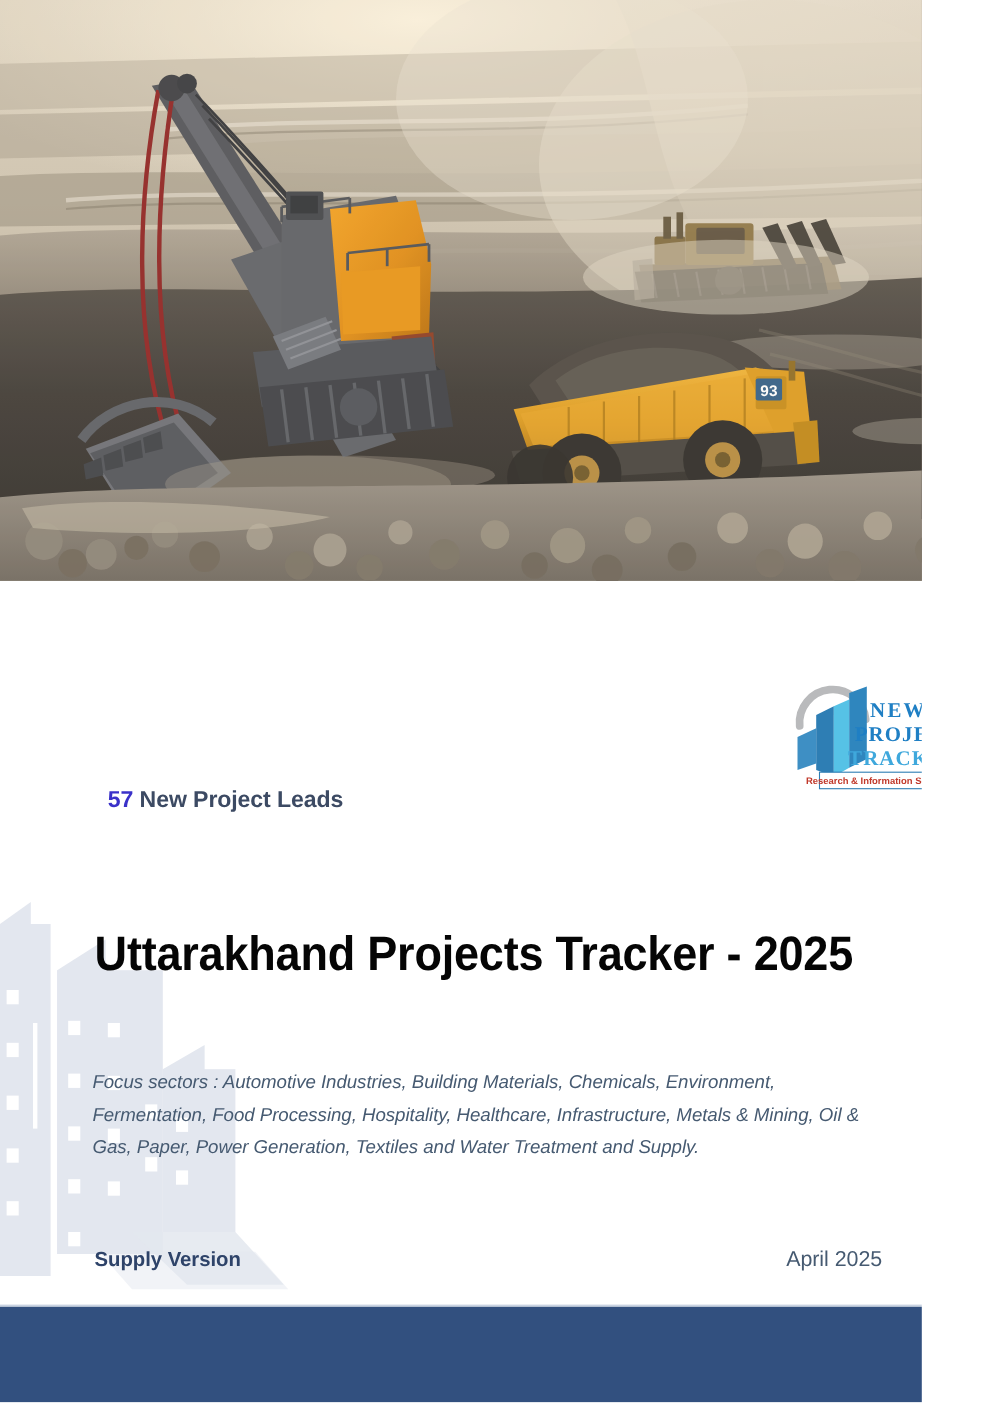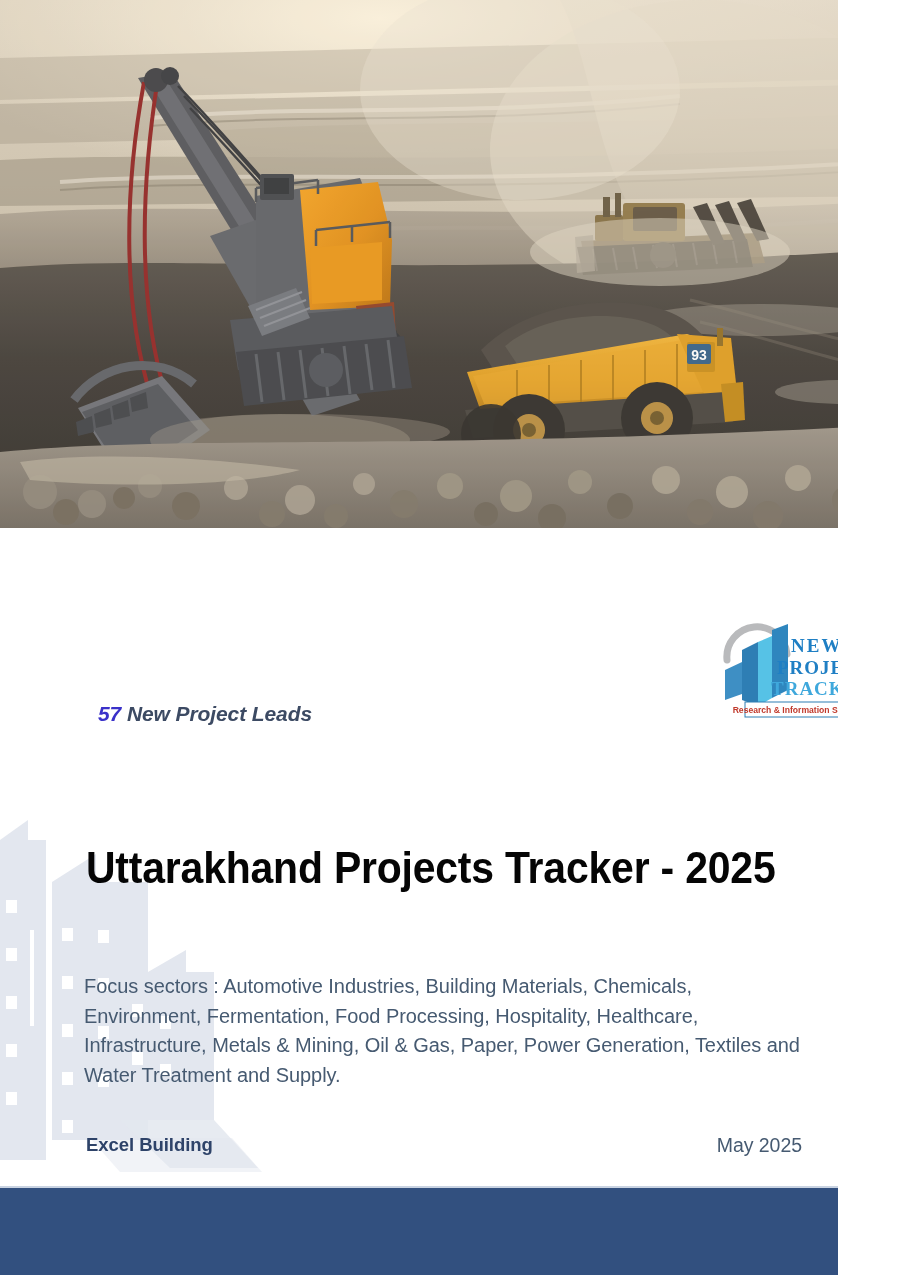--- a/index.html
+++ b/index.html
@@ -59,27 +59,26 @@
     top: 42px;
     width: 148px;
     height: 122px;
   }
   .logo-wrap svg { display:block; width: 148px; height: 122px; }
 
   
   .leads {
     position: absolute;
     left: 98px;
-    top: 142px;
+    top: 156px;
     font-size: 21px;
     font-weight: bold;
     letter-spacing: -0.1px;
     color: #3C4A63;
     white-space: nowrap;
-    font-style: italic;
   }
   .leads .count {
     color: #3A31C9;
     font-weight: bold;
   }
 
   
   .main-title {
     position: absolute;
     left: 86px;
@@ -93,24 +92,25 @@
     transform: scaleX(0.93);
     transform-origin: left center;
   }
 
   
   .sectors {
     position: absolute;
     left: 84px;
     top: 392px;
     width: 716px;
-    font-size: 20px;
+    font-size: 17px;
     line-height: 29.5px;
     color: #465A71;
     letter-spacing: -0.05px;
+    font-style: italic;
   }
 
   
   .footer-row {
     position: absolute;
     left: 86px;
     top: 574px;
     width: 716px;
     height: 30px;
   }
@@ -508,22 +508,22 @@
 
     <div class="leads">
       <span class="count">57</span> <span>New Project Leads</span>
     </div>
 
     <h1 class="main-title">Uttarakhand Projects Tracker - 2025</h1>
 
     <p class="sectors">Focus sectors : Automotive Industries, Building Materials, Chemicals, Environment, Fermentation, Food Processing, Hospitality, Healthcare, Infrastructure, Metals &amp; Mining, Oil &amp; Gas, Paper, Power Generation, Textiles and Water Treatment and Supply.</p>
 
     <div class="footer-row">
-      <span class="edition">Excel Building</span>
-      <span class="date">May 2025</span>
+      <span class="edition">Supply Version</span>
+      <span class="date">April 2025</span>
     </div>
 
   </div>
 
   <div class="bottom-bar-hairline"></div>
   <div class="bottom-bar"></div>
 
 </div>
 
 </body></html>

